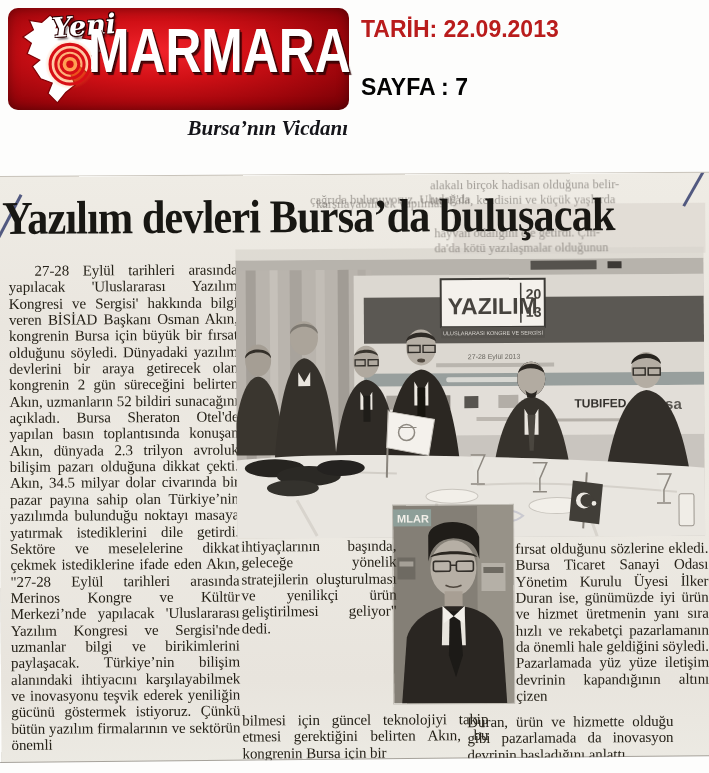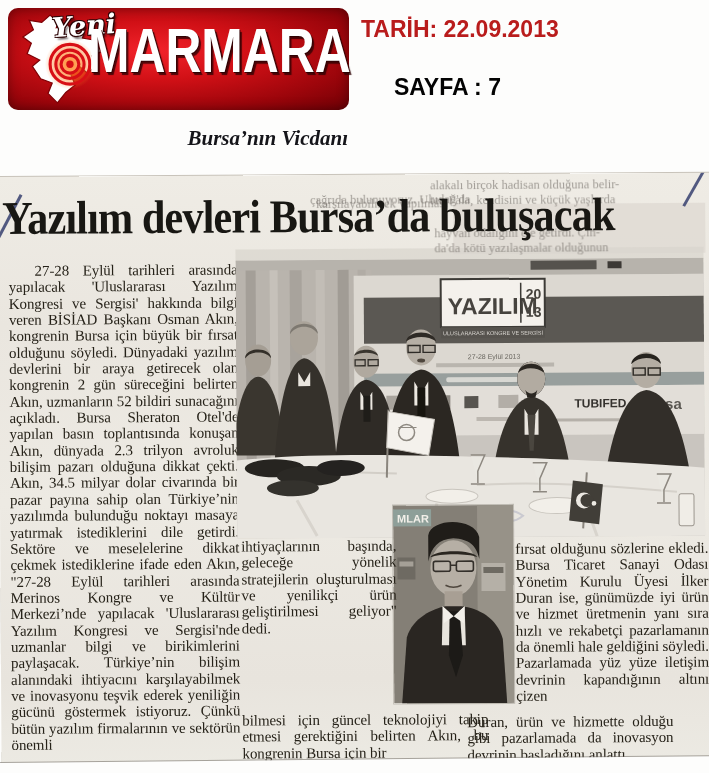--- a/index.html
+++ b/index.html
@@ -21,24 +21,24 @@
     text-shadow:1px 1px 0 #2d0507,-1px -1px 0 #2d0507,1px -1px 0 #2d0507,-1px 1px 0 #2d0507,2px 3px 2px rgba(20,0,0,.6);
   }
   .logo-name{
     position:absolute;left:80px;top:11px;
     font-family:"Liberation Sans",sans-serif;font-weight:bold;font-size:63px;line-height:1;
     color:#fff;transform:scaleX(.79);transform-origin:left top;letter-spacing:0px;white-space:nowrap;
     text-shadow:3px 3px 1px rgba(45,2,4,.8), 1px 1px 0 #3a0508;
   }
   .tagline{
     position:absolute;left:148px;top:116px;width:200px;text-align:right;
-    font-family:"Liberation Serif",serif;font-style:italic;font-weight:bold;font-size:21px;color:#15151a;margin-top:10px;
+    font-family:"Liberation Serif",serif;font-style:italic;font-weight:bold;font-size:21px;color:#15151a;
   }
   .meta-date{position:absolute;left:361px;top:16px;font-family:"Liberation Sans",sans-serif;font-weight:bold;font-size:23px;color:#b91c1c;}
-  .meta-page{position:absolute;left:361px;top:74px;font-family:"Liberation Sans",sans-serif;font-weight:bold;font-size:23px;color:#030303;margin-left:33px;}
+  .meta-page{position:absolute;left:361px;top:74px;font-family:"Liberation Sans",sans-serif;font-weight:bold;font-size:23px;color:#030303;}
 
   
   .clip{
     position:absolute;left:-2px;top:177px;width:714px;height:592px;overflow:hidden;
     background:linear-gradient(180deg,#efece5 0%,#eae6df 25%,#edeae3 55%,#e8e4dd 85%,#eceae3 100%);
     transform:rotate(-0.35deg);transform-origin:left top;
     box-shadow:0 -1px 0 #c8c3ba;
   }
   .bleed-rect1{position:absolute;left:455px;top:30px;width:252px;height:50px;background:#ddd8d1;opacity:.75;}
   .bleed-rect2{position:absolute;left:237px;top:74px;width:468px;height:12px;background:#d9d4cd;opacity:.7;}

